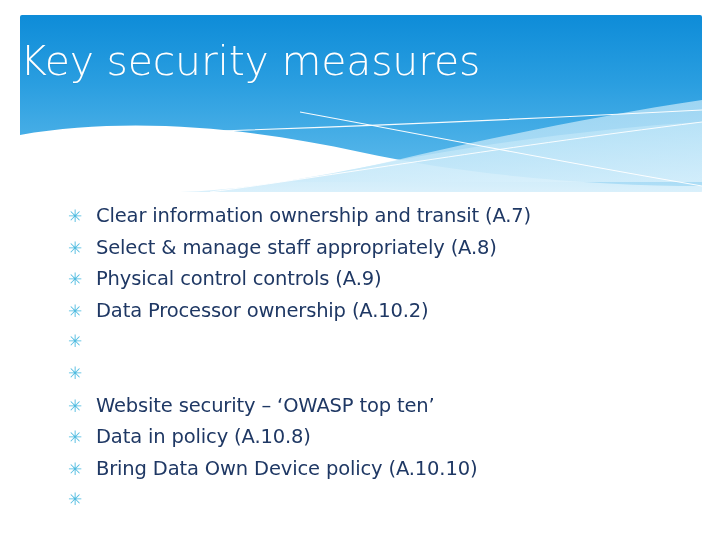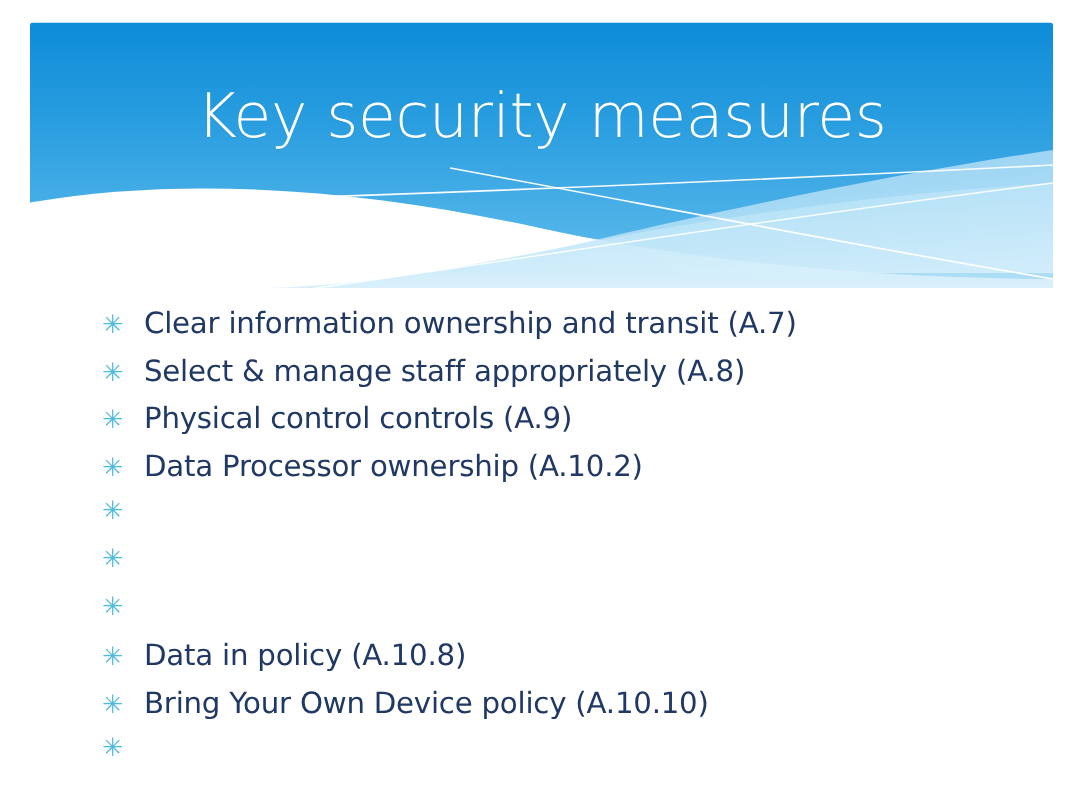--- a/index.html
+++ b/index.html
@@ -34,23 +34,22 @@
   #banner svg {
     display: block;
     width: 720px;
     height: 200px;
   }
 
   
   #slide-title {
     position: absolute;
     left: 20px;
-    top: 52px;
+    top: 36px;
     width: 682px;
-    text-align: center;
     color: #ffffff;
     font-family: "DejaVu Sans", sans-serif;
     font-size: 41px;
     font-weight: 300;
     letter-spacing: -0.2px;
     line-height: 50px;
     white-space: nowrap;
     text-shadow: 0 1px 1px rgba(0,0,0,0.06);
   }
 
@@ -168,30 +167,31 @@
     <li class="bullet-row">
       <span class="bullet-marker">✳</span>
     </li>
 
     <li class="bullet-row">
       <span class="bullet-marker">✳</span>
     </li>
 
     <li class="bullet-row">
       <span class="bullet-marker">✳</span>
+      <span class="bullet-text">Website security – ‘OWASP top ten’</span>
     </li>
 
     <li class="bullet-row">
       <span class="bullet-marker">✳</span>
       <span class="bullet-text">Data in policy (A.10.8)</span>
     </li>
 
     <li class="bullet-row">
       <span class="bullet-marker">✳</span>
-      <span class="bullet-text">Bring Your Own Device policy (A.10.10)</span>
+      <span class="bullet-text">Bring Data Own Device policy (A.10.10)</span>
     </li>
 
     <li class="bullet-row">
       <span class="bullet-marker">✳</span>
     </li>
 
   </ul>
 
 </div>
 

